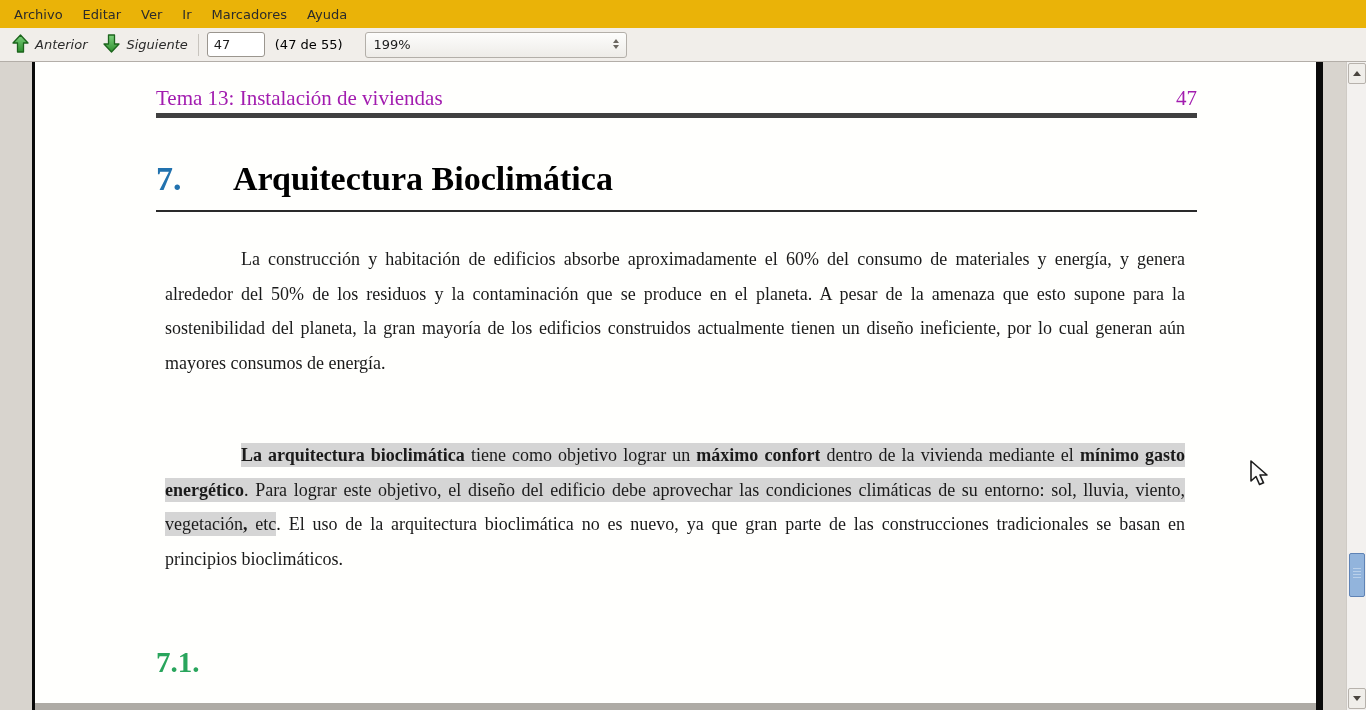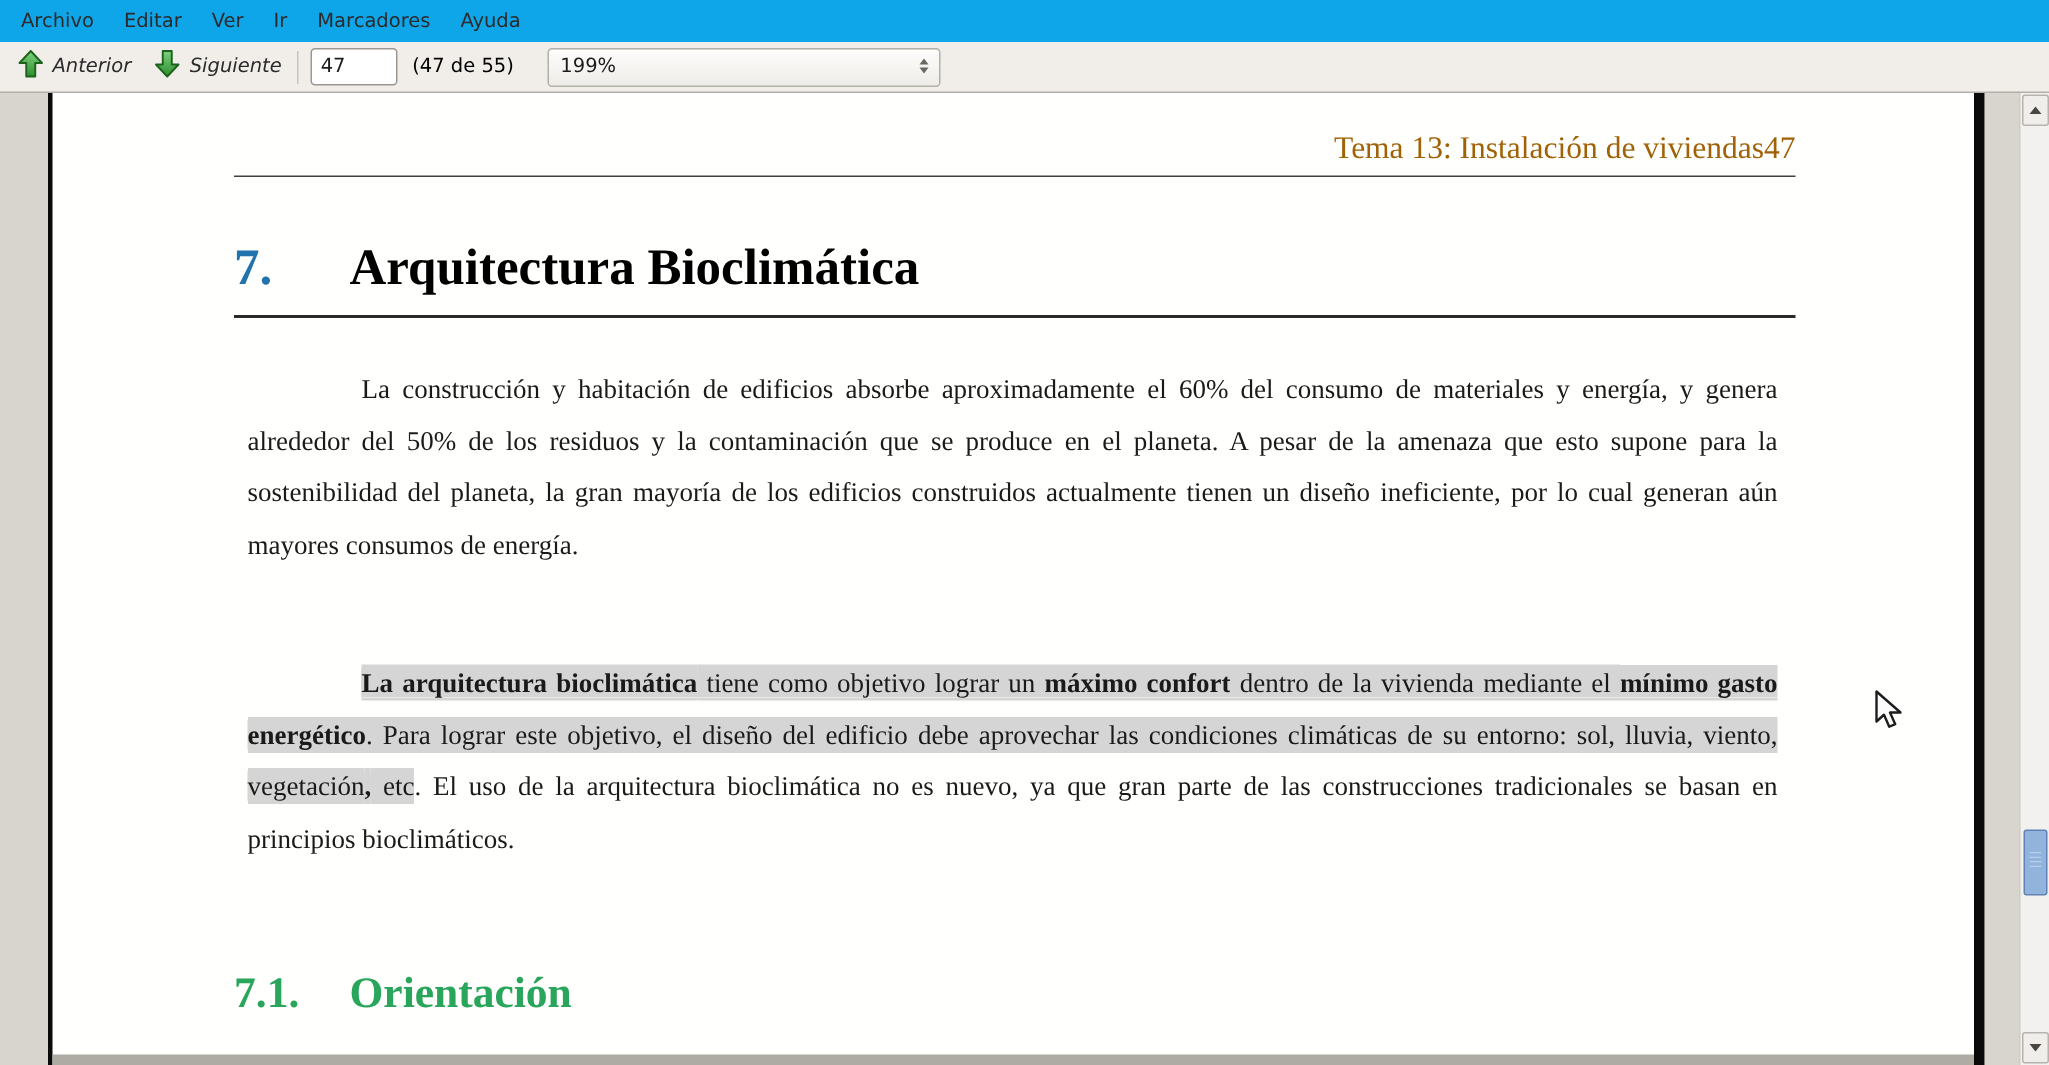--- a/index.html
+++ b/index.html
@@ -2,21 +2,21 @@
 <html><head>
 <meta charset="utf-8">
 <style>
   * { margin:0; padding:0; box-sizing:border-box; }
   html,body { width:1366px; height:710px; overflow:hidden; background:#d8d4ce;
               font-family:"DejaVu Sans", sans-serif; }
   #app { position:absolute; inset:0; width:1366px; height:710px; }
 
   
   #menubar { position:absolute; left:0; top:0; width:1366px; height:28px;
-             background:#0ea5e9; display:flex; align-items:center; padding-left:4px; }
+             background:#eab308; display:flex; align-items:center; padding-left:4px; }
   .menu-item { font-size:13px; color:#2b2b2b; padding:5px 10px; cursor:default; }
   #toolbar { position:absolute; left:0; top:28px; width:1366px; height:34px;
              background:#f1eeea; border-bottom:1px solid #b3aea8;
              display:flex; align-items:center; }
   .tb-btn { display:flex; align-items:center; gap:6px; height:28px; padding:0 8px;
             font-size:13px; color:#2b2b2b; border-radius:3px;font-style:italic; }
   .tb-sep { width:1px; height:22px; background:#c8c4be; margin:0 8px 0 2px; }
   #page-input { width:58px; height:25px; border:1px solid #9b968f; border-radius:3px;
                 background:#ffffff; font-size:13px; color:#1c1c1c; padding:0 6px;
                 font-family:"DejaVu Sans", sans-serif; }
@@ -31,22 +31,22 @@
   .tri-down { width:0; height:0; border-left:3.5px solid transparent; border-right:3.5px solid transparent;
               border-top:4px solid #6b665f; }
 
   
   #docarea { position:absolute; left:0; top:62px; width:1366px; height:648px; background:#d8d4ce; }
   #page { position:absolute; left:32px; top:0; width:1291px; height:648px;
           background:#fffffd; border-left:3px solid #0a0a0a; border-right:7px solid #0a0a0a; }
 
   .serif { font-family:"Liberation Serif", serif; }
   #doc-header { position:absolute; left:121px; top:24px; width:1041px; height:32px;
-                border-bottom:1px solid #404040; display:flex; justify-content:flex-end;
-                font-size:21px; color:#a16207; }
+                border-bottom:5px solid #404040; display:flex; justify-content:space-between;
+                font-size:21px; color:#a21caf; }
   #h1-row { position:absolute; left:121px; top:96px; width:1041px; height:54px;
             border-bottom:2px solid #2a2a2a; font-weight:bold; font-size:34px; }
   #h1-row .num { position:absolute; left:0; top:2px; }
   #h1-row .ttl { position:absolute; left:77px; top:2px; }
   .bodytext { position:absolute; left:130px; width:1020px; font-size:18px; line-height:34.6px;
               color:#1a1a1a; text-align:justify; }
   #para1 { top:180px; text-indent:76px; }
   #para2 { top:376px; text-indent:76px; }
   #para2 .hl { background:#d5d5d5; box-shadow:0 2px 0 #d5d5d5, 0 -2px 0 #d5d5d5; }
   .b { font-weight:bold; }
@@ -143,21 +143,20 @@
         <span class="num" style="color: rgb(34, 114, 174);">7.</span>
         <span class="ttl" style="color: #000000;">Arquitectura Bioclimática</span>
       </div>
 
       <p id="para1" class="bodytext serif">La construcción y habitación de edificios absorbe aproximadamente el 60% del consumo de materiales y energía, y genera alrededor del 50% de los residuos y la contaminación que se produce en el planeta. A pesar de la amenaza que esto supone para la sostenibilidad del planeta, la gran mayoría de los edificios construidos actualmente tienen un diseño ineficiente, por lo cual generan aún mayores consumos de energía.</p>
 
       <p id="para2" class="bodytext serif"><span class="b hl">La arquitectura bioclimática</span><span class="hl"> tiene como objetivo lograr un </span><span class="b hl">máximo confort</span><span class="hl"> dentro de la vivienda mediante el </span><span class="b hl">mínimo gasto energético</span><span class="hl">. Para lograr este objetivo, el diseño del edificio debe aprovechar las condiciones climáticas de su entorno: sol, lluvia, viento, vegetación</span><span class="b hl">,</span><span class="hl"> etc</span><span>. El uso de la arquitectura bioclimática no es nuevo, ya que gran parte de las construcciones tradicionales se basan en principios bioclimáticos.</span></p>
 
       <div id="h2-row" class="serif">
         <span class="num" style="color: rgb(41, 165, 92);">7.1.</span>
-        <span class="ttl" style="color: rgb(41, 165, 92);">Orientación</span>
       </div>
 
       <div id="bottom-band"></div>
     </div>
 
     <div id="scrollbar">
       <div class="sb-btn" id="sb-up">
         <span class="chev-up"></span>
       </div>
       <div id="sb-thumb">

